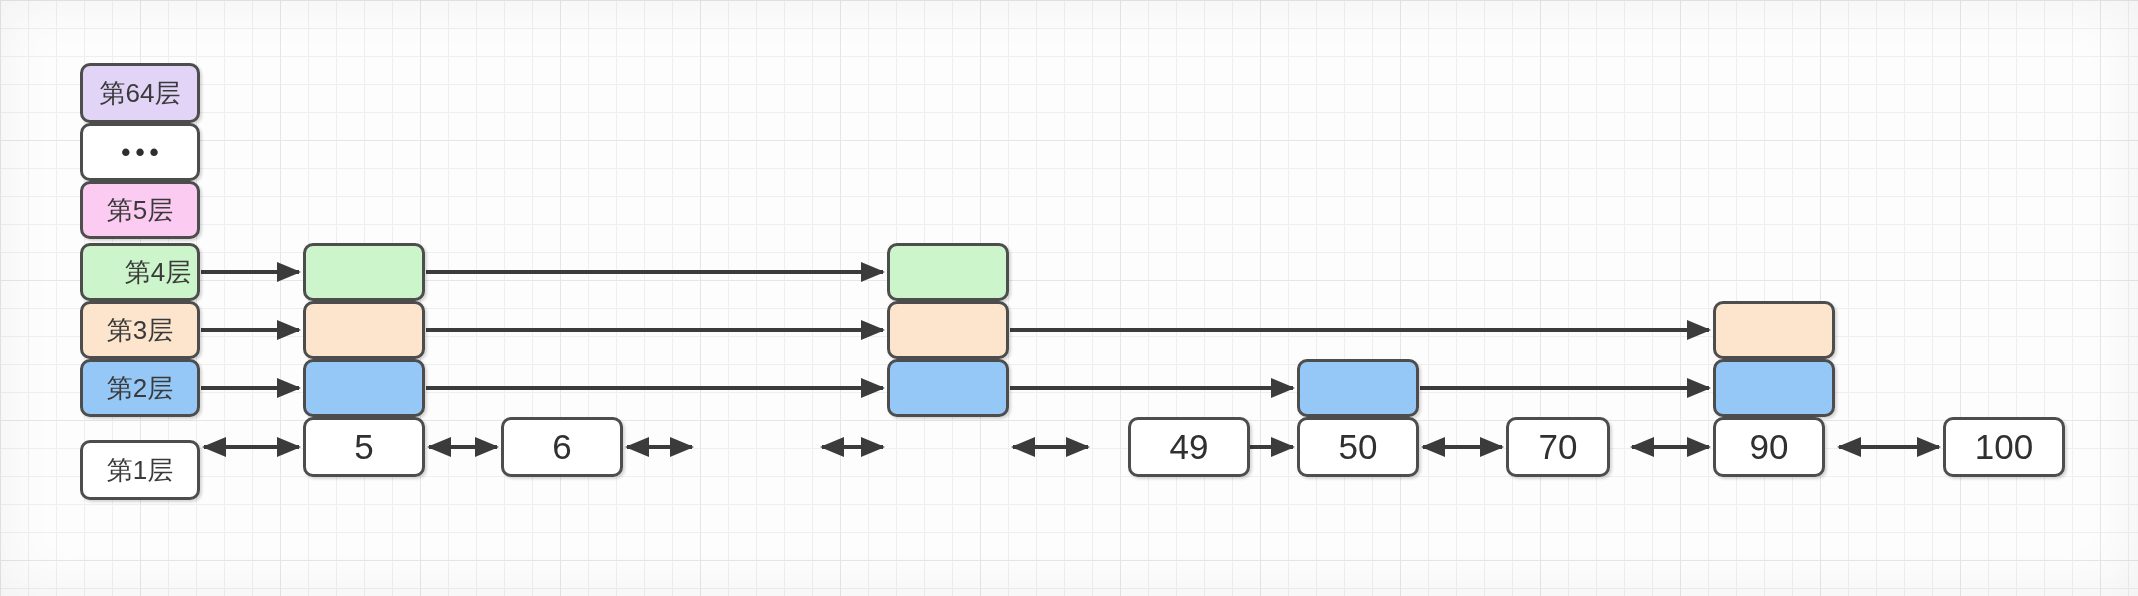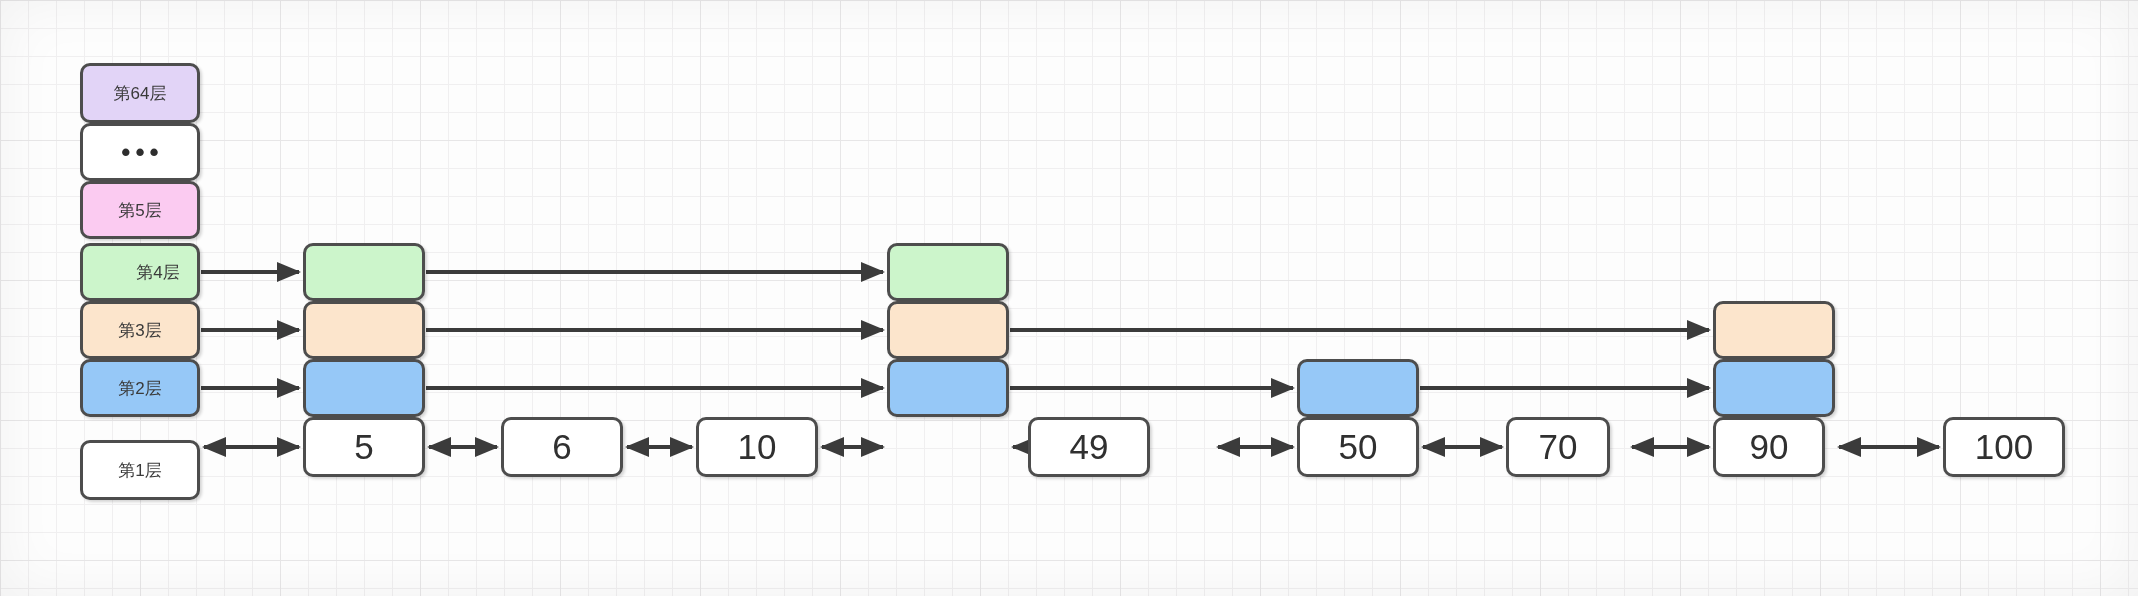--- a/index.html
+++ b/index.html
@@ -28,21 +28,21 @@
     box-sizing: border-box;
     border: 3px solid var(--border);
     border-radius: 10px;
     background: var(--node-fill);
     display: flex;
     align-items: center;
     justify-content: center;
     color: var(--text);
     box-shadow: 2px 2px 3px rgba(0,0,0,0.16);
   }
-  .lbl  { font-size: 17px; color: #3a3a3a; }
+  .lbl  { font-size: 26px; color: #3a3a3a; }
   .node { font-size: 35px; }
   .dots { font-size: 26px; font-weight: bold; letter-spacing: 5px; color: #2e2e2e; padding-left: 5px; }
   .purple { background: var(--level64); }
   .pink   { background: var(--level5); }
   .green  { background: var(--level4); padding-left: 36px; }
   .orange { background: var(--level3); }
   .blue   { background: var(--level2); }
 </style>
 </head>
 <body>
@@ -91,27 +91,26 @@
   <div class="box lbl blue" style="left:80px; top:359px; width:120px; height:58px;">第2层</div>
   <div class="box lbl" style="left:80px; top:440px; width:120px; height:60px;">第1层</div>
 
   <div class="box green" style="left:303px; top:243px; width:122px; height:58px;"></div>
   <div class="box orange" style="left:303px; top:301px; width:122px; height:58px;"></div>
   <div class="box blue" style="left:303px; top:359px; width:122px; height:58px;"></div>
   <div class="box node" style="left:303px; top:417px; width:122px; height:60px;">5</div>
 
   <div class="box node" style="left:501px; top:417px; width:122px; height:60px;">6</div>
 
-  <div class="box node" style="left:696px; top:417px; width:122px; height:60px;">10</div>
 
   <div class="box green" style="left:887px; top:243px; width:122px; height:58px;"></div>
   <div class="box orange" style="left:887px; top:301px; width:122px; height:58px;"></div>
   <div class="box blue" style="left:887px; top:359px; width:122px; height:58px;"></div>
 
-  <div class="box node" style="left:1028px; top:417px; width:122px; height:60px;">49</div>
+  <div class="box node" style="left:1128px; top:417px; width:122px; height:60px;">49</div>
 
   <div class="box blue" style="left:1297px; top:359px; width:122px; height:58px;"></div>
   <div class="box node" style="left:1297px; top:417px; width:122px; height:60px;">50</div>
 
   <div class="box node" style="left:1506px; top:417px; width:104px; height:60px;text-align:center;">70</div>
 
   <div class="box orange" style="left:1713px; top:301px; width:122px; height:58px;"></div>
   <div class="box blue" style="left:1713px; top:359px; width:122px; height:58px;"></div>
   <div class="box node" style="left:1713px; top:417px; width:112px; height:60px;">90</div>
 

